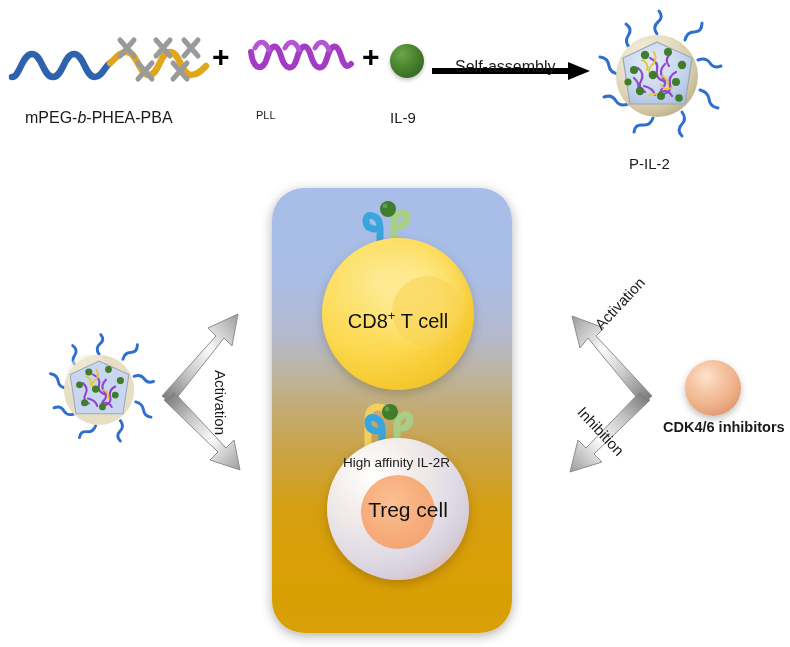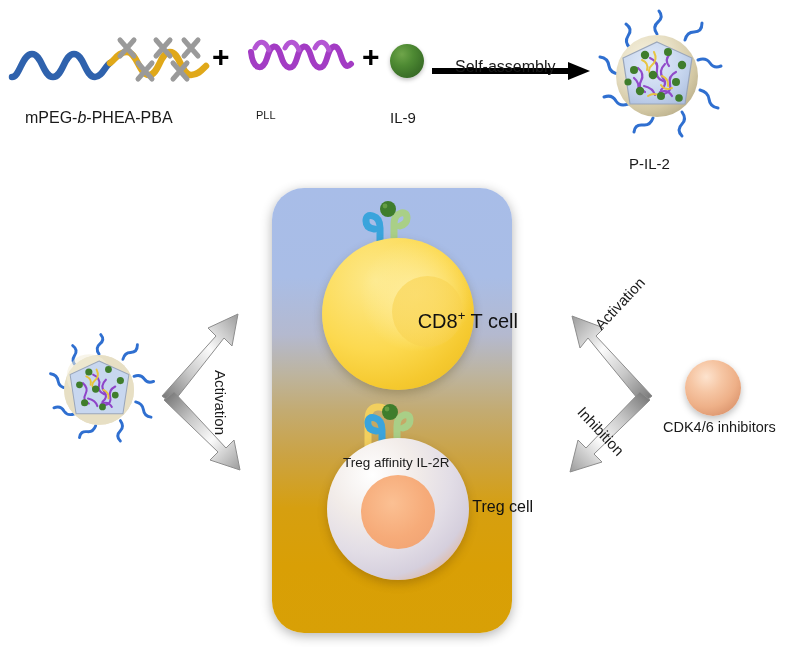--- a/index.html
+++ b/index.html
@@ -62,23 +62,22 @@
     background:
       radial-gradient(circle at 32% 26%, #ffffff 0%, #f2ece9 30%, #e2dde6 55%, #d5cfdd 72%, #e8a877 92%, #e59a63 100%);
     box-shadow:0 4px 10px rgba(90,55,10,0.30);
   }
   .cell-treg .nucleus{
     position:absolute;left:24%;top:26%;width:52%;height:52%;
     border-radius:50%;
     background:radial-gradient(circle at 42% 38%, #fbc093 0%, #f6ab79 55%, #efa070 100%);
   }
   .cell-text{
-    position:absolute;width:100%;text-align:right;color:#111;
+    position:absolute;width:100%;text-align:center;color:#111;
     font-family:"Liberation Sans", sans-serif;
-    margin-left:44px;
   }
   .sup{font-size:0.66em;vertical-align:super;}
   .np{position:absolute;}
   .sphere-il2{
     position:absolute;border-radius:50%;
     background:radial-gradient(circle at 35% 30%, #6fa54a 0%, #4e8a33 35%, #3d7329 65%, #2f5d20 100%);
     box-shadow:0 2px 4px rgba(0,0,0,0.25);
   }
   .sphere-cdk{
     position:absolute;border-radius:50%;
@@ -224,22 +223,22 @@
       <path d="M30 60 L30 32 q0-10 -7-12 q-7-2 -7 5 q0 7 8 8" fill="none" stroke="#3aa4dc" stroke-width="7" stroke-linecap="round" stroke-linejoin="round"></path>
       <path d="M45 60 L45 28 q0-9 7-11 q6-1 6 5 q0 6-7 8" fill="none" stroke="#a9cf87" stroke-width="7" stroke-linecap="round" stroke-linejoin="round"></path>
       <circle cx="38" cy="14" r="8" fill="#3f7d2c"></circle>
       <circle cx="35" cy="11" r="2.4" fill="#6fa54a" opacity="0.8"></circle>
     </svg>
   </div>
 
   <div class="cell-treg" style="left:327px;top:438px;width:142px;height:142px;">
     <div class="nucleus"></div>
   </div>
-  <div class="lbl" style="left:343px;top:456px;font-size:13.5px;">Treg affinity IL-2R</div>
-  <div class="cell-text" style="left:327px;top:498px;width:162px;font-size:16px;">
+  <div class="lbl" style="left:343px;top:456px;font-size:13.5px;">High affinity IL-2R</div>
+  <div class="cell-text" style="left:327px;top:498px;width:162px;font-size:21px;">
     <span>Treg cell</span>
   </div>
 
   <div class="np" style="left:42px;top:332px;width:115px;height:115px;">
     <svg width="115" height="115" viewBox="0 0 135 135">
       <g stroke="#2f6fd0" stroke-width="3.4" fill="none" stroke-linecap="round">
         <path d="M67 26 q-5-7 1-12 q6-5 1-11"></path>
         <path d="M95 32 q2-8 9-8 q8 0 8-9"></path>
         <path d="M108 52 q8-3 12 3 q4 6 11 3"></path>
         <path d="M110 82 q8 2 9 9 q1 8 9 9"></path>
@@ -325,15 +324,15 @@
 
       <path d="M106 100 L50 40 L58 32 L26 20 L34 52 L42 42 L96 108 Z" fill="url(#gUp2)" stroke="#8d8d8d" stroke-width="1"></path>
 
       <path d="M104 104 L48 158 L56 166 L24 176 L32 144 L40 152 L94 96 Z" fill="url(#gDn2)" stroke="#8d8d8d" stroke-width="1"></path>
     </svg>
   </div>
   <div class="lbl" style="left:592px;top:322px;font-size:15px;transform:rotate(-47deg);transform-origin:left top;">Activation</div>
   <div class="lbl" style="left:586px;top:404px;font-size:15px;transform:rotate(47deg);transform-origin:left top;">Inhibition</div>
 
   <div class="sphere-cdk" style="left:685px;top:360px;width:56px;height:56px;"></div>
-  <div class="lbl" style="left:663px;top:420px;font-size:14.5px;">CDK4/6 inhibitors</div>
+  <div class="lbl" style="left:663px;top:420px;font-size:14.5px;font-weight:bold;">CDK4/6 inhibitors</div>
 
 </div>
 
 </body></html>

